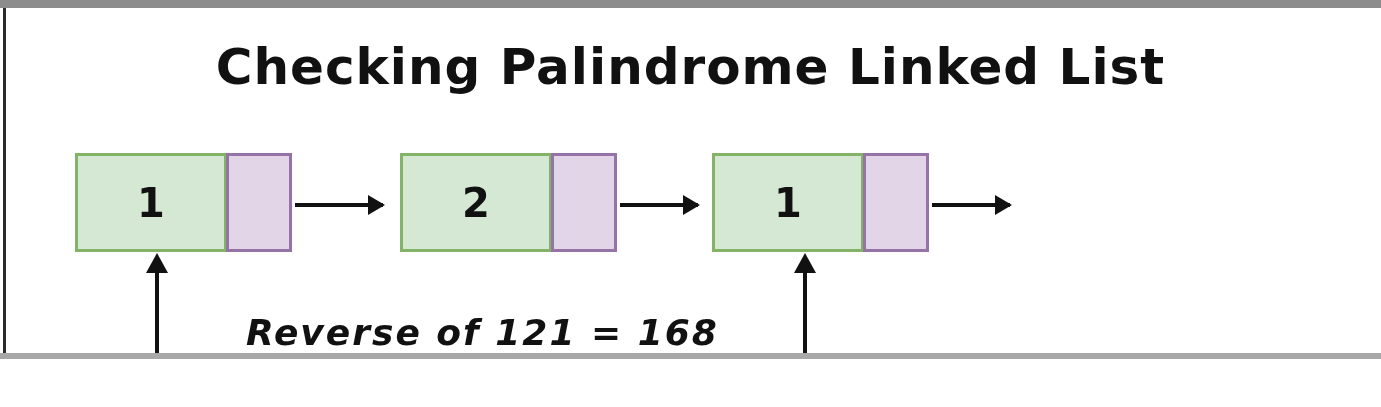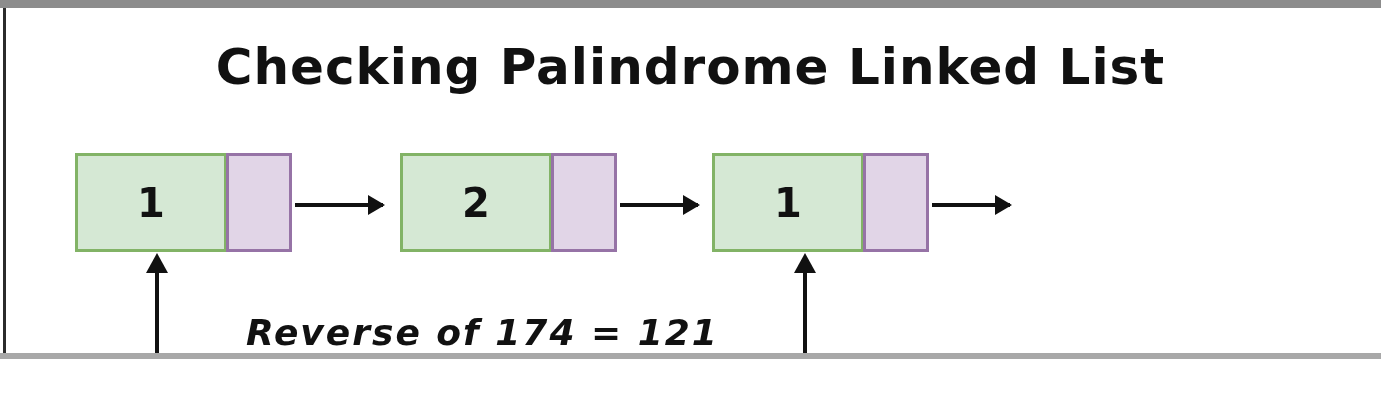--- a/index.html
+++ b/index.html
@@ -199,16 +199,16 @@
 
   <div class="h-arrow" id="arrow-3-null"></div>
 
 
   <div class="rev-h"></div>
   <div class="rev-v" id="rev-v-left"></div>
   <div class="rev-v" id="rev-v-right"></div>
   <div class="up-arrow" id="up-arrow-left"></div>
   <div class="up-arrow" id="up-arrow-right"></div>
 
-  <div class="rev-label">Reverse of 174  =  121</div>
+  <div class="rev-label">Reverse of 121  =  168</div>
 
   <div class="bottom-bar"></div>
 </div>
 
 </body></html>

